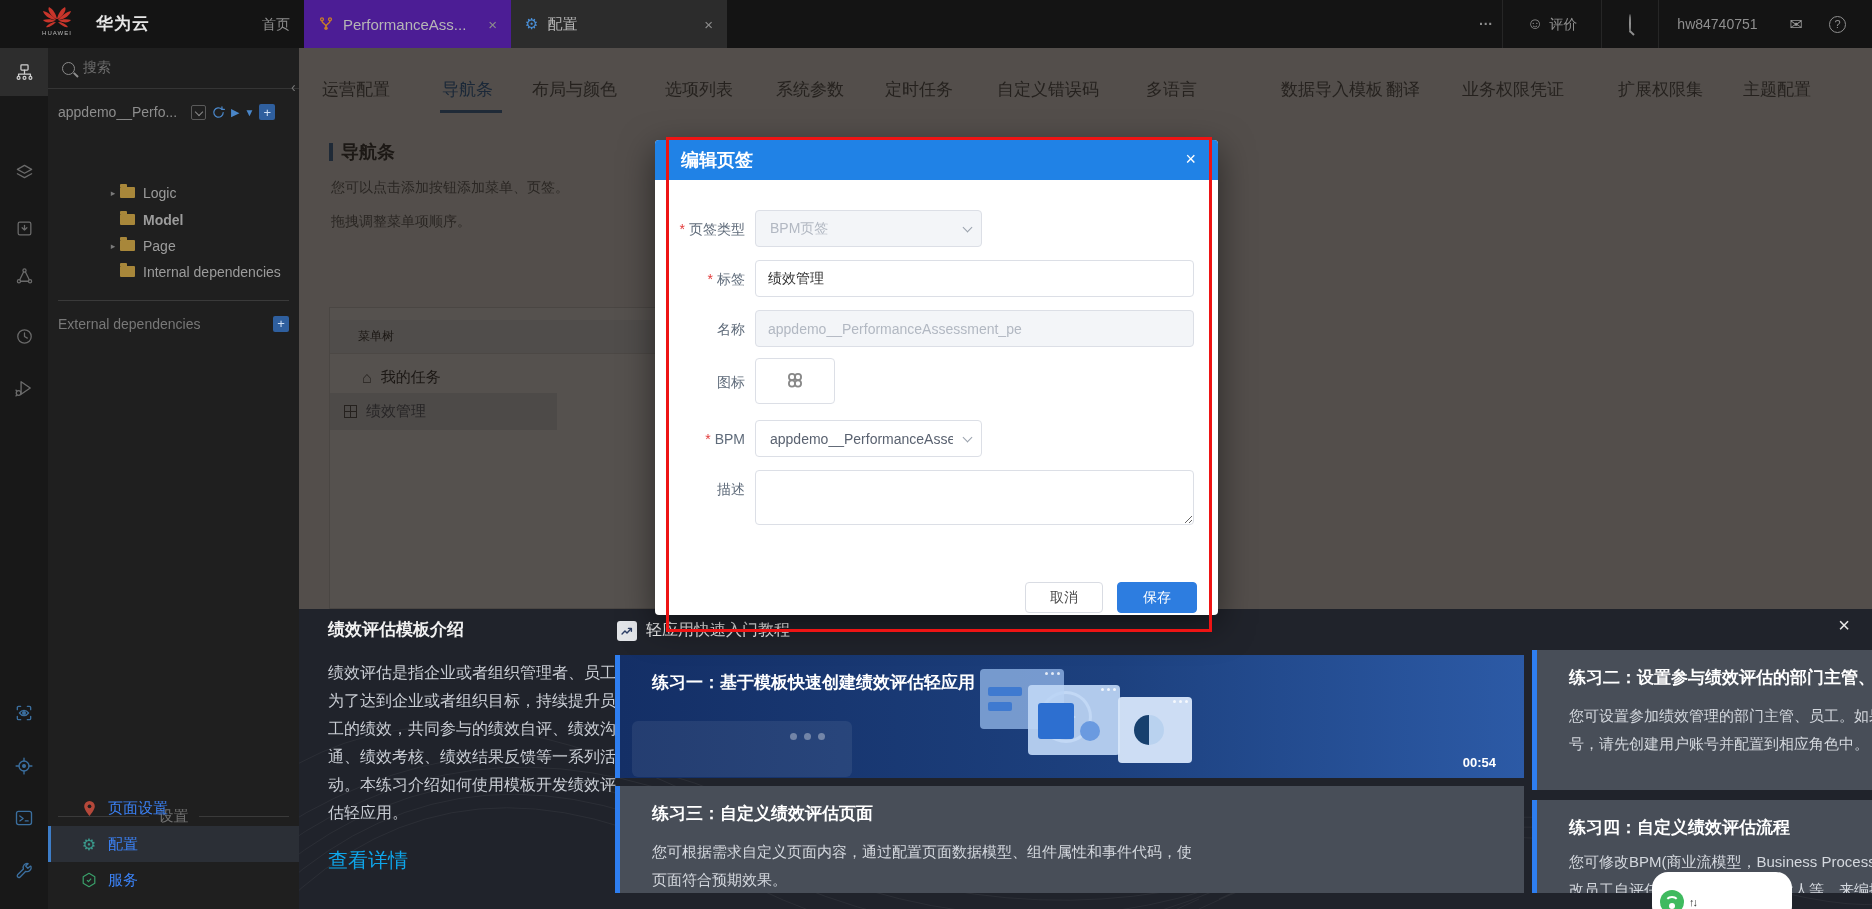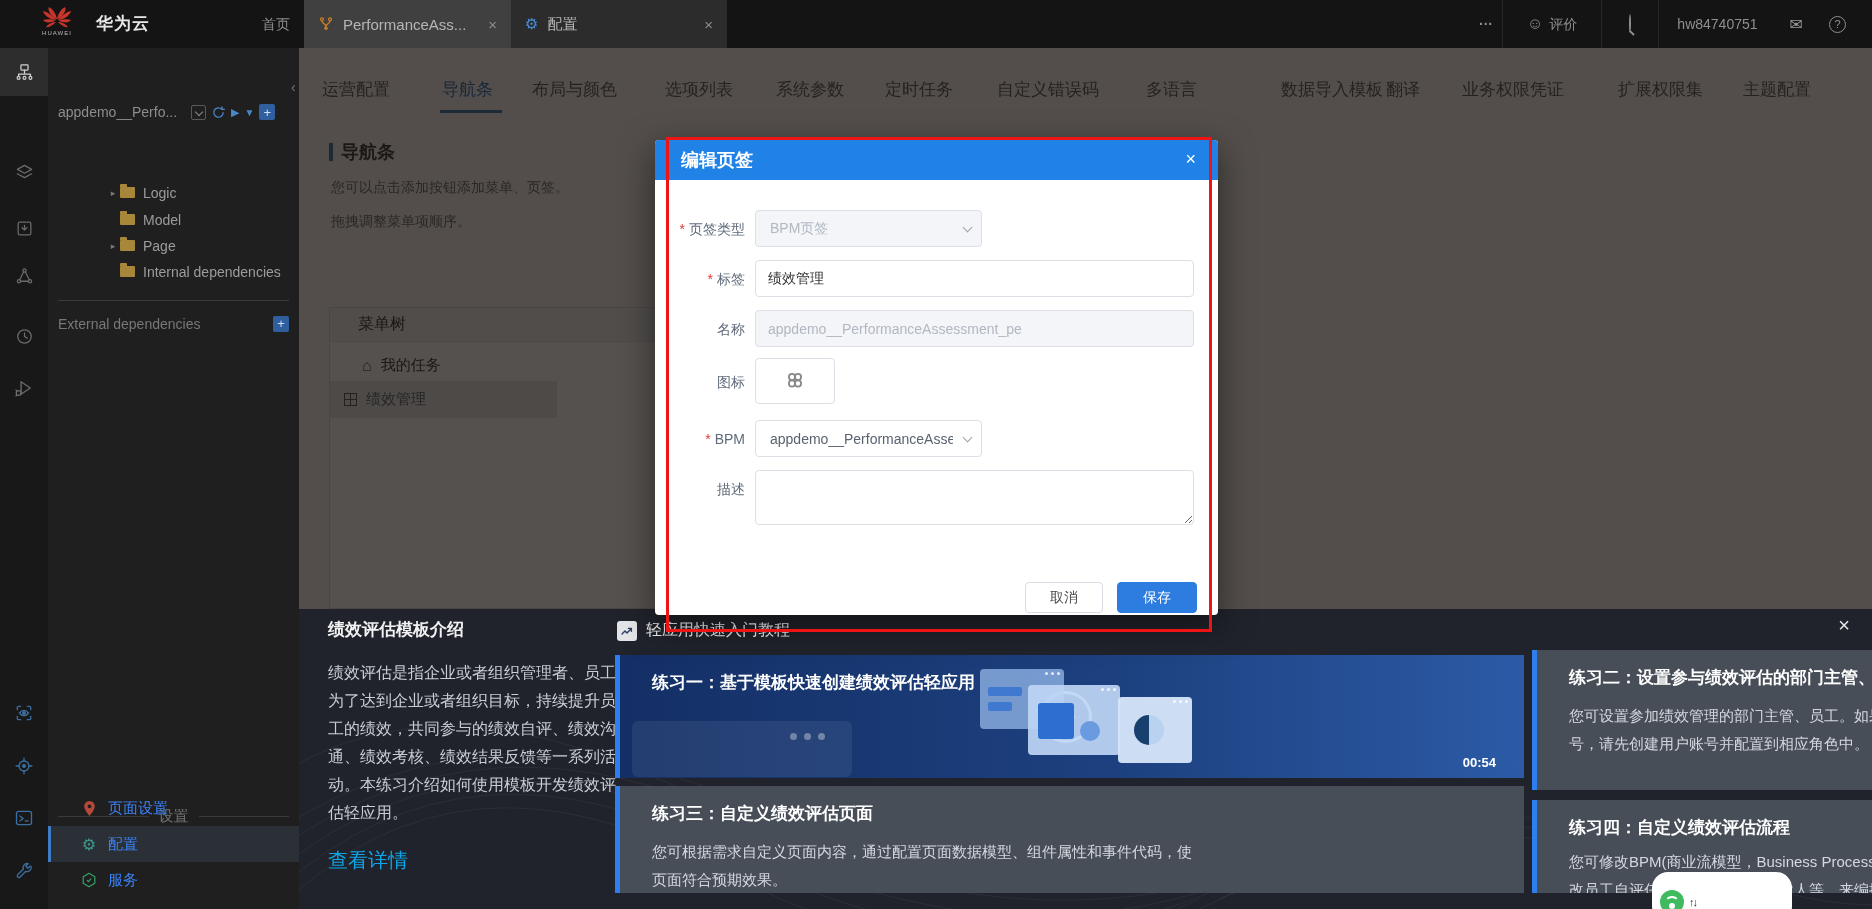--- a/index.html
+++ b/index.html
@@ -9,21 +9,21 @@
   .abs { position:absolute; }
 
   
   #topbar { position:absolute; left:0; top:0; width:1872px; height:48px; background:#141414; z-index:60; }
   .tb-text { color:#8f8f8f; font-size:14px; line-height:48px; }
   #brand { left:96px; top:0; color:#e6e6e6; font-size:17px; font-weight:bold; line-height:48px; letter-spacing:1px; }
   .hw-logo { left:36px; top:6px; width:42px; height:38px; text-align:center; }
   .hw-logo .petals { display:block; margin:0 auto; }
   .hw-logo .hw-word { display:block; font-size:6px; color:#b9b9b9; letter-spacing:1px; margin-top:-2px; }
   .env-tab { position:absolute; top:0; height:48px; display:flex; align-items:center; gap:9px; padding:0 14px; }
-  #tab-app { left:304px; width:207px; background:#404040; }
+  #tab-app { left:304px; width:207px; background:#4c1d95; }
   #tab-config { left:511px; width:216px; background:#2c2c2c; }
   .env-tab .tlabel { color:#b6b6b6; font-size:15px; white-space:nowrap; }
   .env-tab .tclose { color:#8d8d8d; font-size:15px; margin-left:auto; cursor:pointer; }
   .tb-right { position:absolute; top:0; height:48px; display:flex; align-items:center; }
   .tb-sep { width:1px; height:48px; background:#262626; }
   .q-circle { width:17px; height:17px; border:1.5px solid #8f8f8f; border-radius:50%; color:#8f8f8f;
     font-size:11px; line-height:15px; text-align:center; }
   .mag { position:relative; width:13px; height:13px; border:1.7px solid #8f8f8f; border-radius:50%; }
   .mag::after { content:""; position:absolute; width:6px; height:1.7px; background:#8f8f8f;
     transform:rotate(45deg); right:-5px; bottom:-2px; }
@@ -75,21 +75,21 @@
   .ws-title { position:absolute; left:30px; top:92px; display:flex; align-items:center; gap:8px; }
   .ws-title .bar { width:4px; height:18px; background:#3f74ae; }
   .ws-title .t { font-size:18px; font-weight:bold; color:#333; }
   .ws-desc { position:absolute; left:32px; color:#666; font-size:14px; }
   .ws-search { position:absolute; left:30px; top:208px; width:268px; height:34px; background:#fff;
     border:1px solid #c6c6c6; border-radius:2px; display:flex; align-items:center; gap:8px; padding-left:10px;
     color:#999; font-size:14px; }
   .ws-search .mag, .exp-search .mag { border-color:#8a8a8a; }
   #menutree { position:absolute; left:30px; top:259px; width:520px; height:302px; background:#fdfdfd; border:1px solid #d8d8d8; }
   #menutree .mt-head { height:34px; background:#eef0f2; border-bottom:1px solid #ddd; display:flex; align-items:center;
-    padding-left:28px; font-size:16px; color:#333; }
+    padding-left:28px; font-size:12px; color:#333;margin-top:12px; }
   .mt-item { height:31px; display:flex; align-items:center; padding-left:32px; gap:9px; font-size:15px; color:#333; }
   .mt-item.sel { background:#e3e6ea; }
   .home-g { font-size:16px; color:#555; line-height:1; }
   .grid-ic { position:relative; width:13px; height:13px; border:1.4px solid #555; }
   .grid-ic::before { content:""; position:absolute; left:0; right:0; top:4.5px; height:1.4px; background:#555; }
   .grid-ic::after { content:""; position:absolute; top:0; bottom:0; left:4.5px; width:1.4px; background:#555; }
 
   #mask { position:absolute; left:299px; top:48px; width:1573px; height:561px; background:rgba(20,14,10,0.72); z-index:10; }
 
   
@@ -299,20 +299,24 @@
       <svg width="20" height="20" viewBox="0 0 24 24">
           <path d="M20.5 6.8a4.8 4.8 0 01-6.4 5.6l-7 7a2 2 0 01-2.8-2.8l7-7a4.8 4.8 0 015.6-6.4L14 6.1l2.6 2.6 3.2-2.6z"></path>
         </svg>
     </div>
     <div class="rail-ic blue" style="top:853px;">
       
     </div>
   </div>
 
   <div id="explorer">
+    <div class="exp-search">
+      <span class="mag"></span>
+      <span>搜索</span>
+    </div>
     <div class="collapse-handle">‹</div>
 
     <div class="tree-root">
       <span class="rname">appdemo__Perfo...</span>
       <span class="mini-ic box-chev"></span>
       <span class="mini-ic">
         <svg width="15" height="15" viewBox="0 0 24 24" style="stroke:#4a86c8;fill:none;stroke-width:2;stroke-linecap:round;">
             <path d="M19.5 12a7.5 7.5 0 11-2.2-5.3"></path>
             <path d="M17.5 2.8v4h4"></path>
           </svg>
@@ -320,21 +324,21 @@
       <span class="mini-ic" style="color:#4a86c8;font-size:11px;">▶</span>
       <span class="mini-ic" style="color:#4a86c8;font-size:10px;">▼</span>
       <span class="mini-ic plus-box">+</span>
     </div>
 
     <div class="tree-item" style="top:131px;">
       <span class="tw">▸</span>
       <span class="folder"></span>
       <span class="tname">Logic</span>
     </div>
-    <div class="tree-item" style="top:158px;">
+    <div class="tree-item" style="top:158px;font-weight:bold;">
       <span class="tw"></span>
       <span class="folder"></span>
       <span class="tname">Model</span>
     </div>
     <div class="tree-item" style="top:184px;">
       <span class="tw">▸</span>
       <span class="folder"></span>
       <span class="tname">Page</span>
     </div>
     <div class="tree-item" style="top:210px;">

